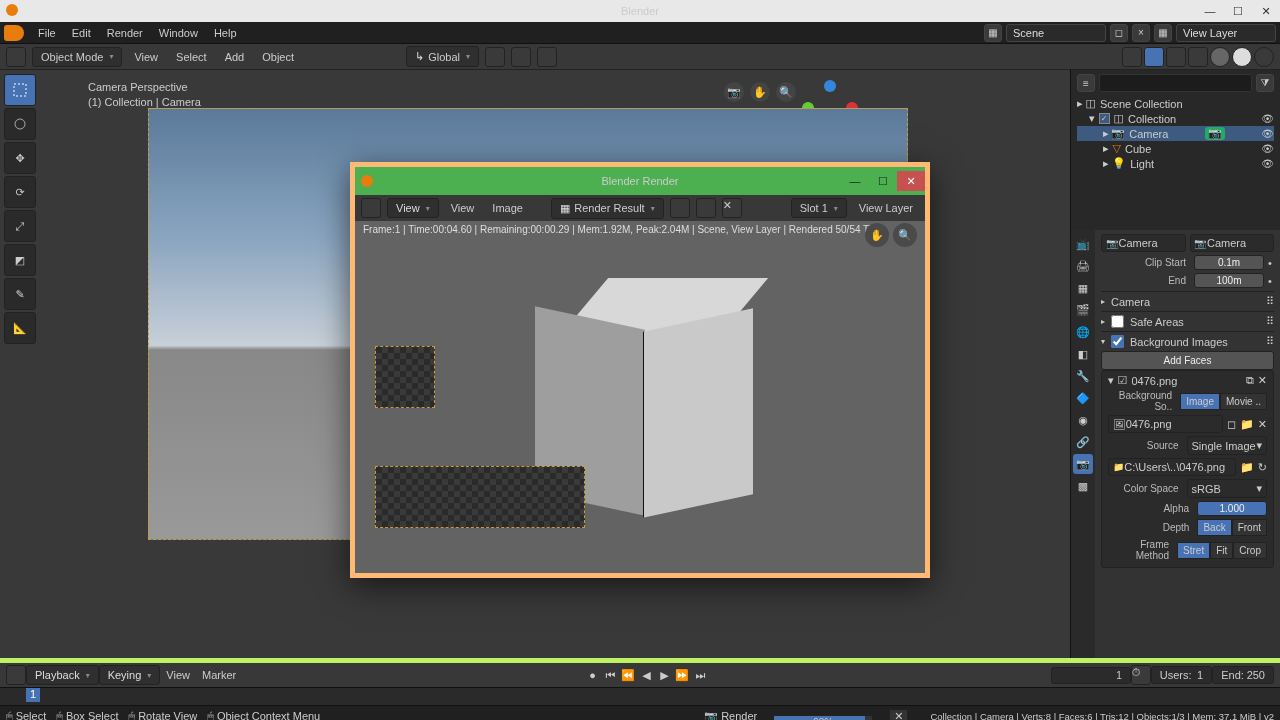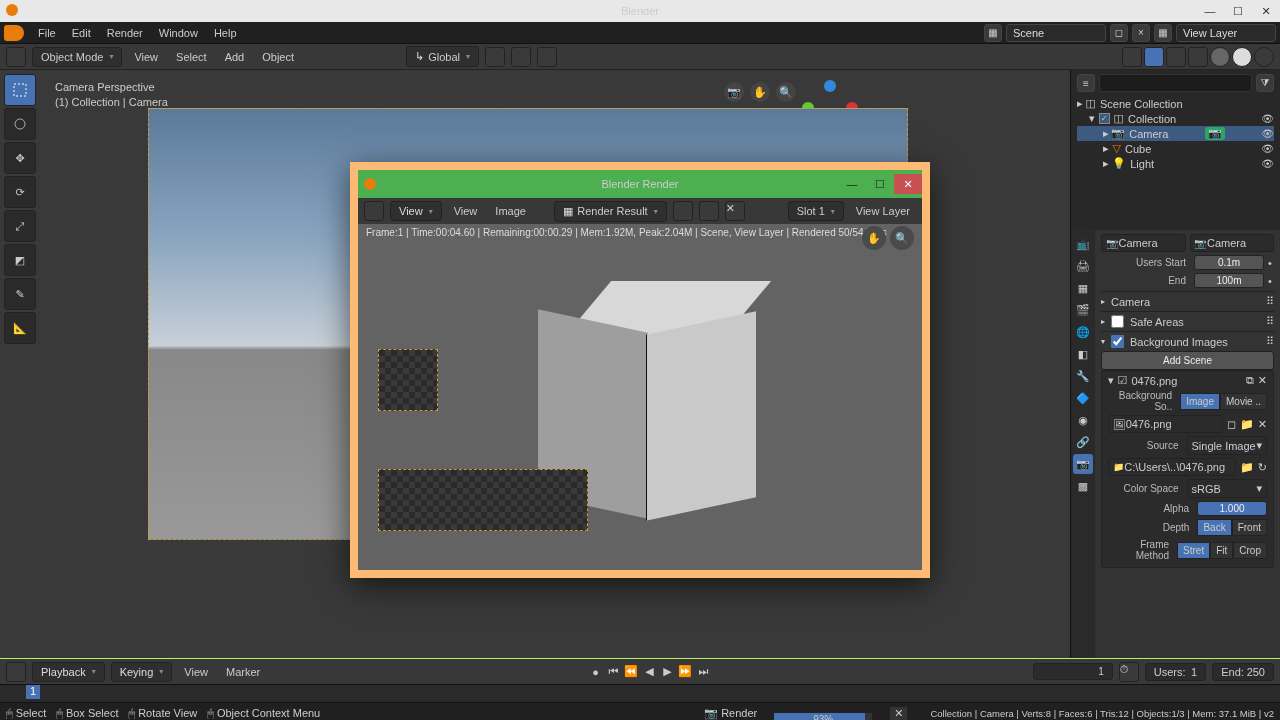--- a/index.html
+++ b/index.html
@@ -21,21 +21,21 @@
 .toolbar { height:26px; background:#383838; display:flex; align-items:center; padding:0 6px; gap:6px; border-bottom:1px solid #222; }
 .dropdown { background:#2f2f2f; border:1px solid #222; padding:3px 8px; border-radius:3px; display:flex; align-items:center; gap:4px; color:#ddd; }
 .dropdown::after { content:"▾"; font-size:8px; margin-left:2px; color:#888; }
 .tbtn { padding:3px 6px; color:#ccc; }
 .iconbtn { width:20px; height:20px; background:#3a3a3a; border:1px solid #222; border-radius:3px; }
 .main { display:flex; height:588px; }
 .viewport { flex:1; background:#393939; position:relative; }
 .left-tools { position:absolute; left:4px; top:4px; width:36px; display:flex; flex-direction:column; gap:2px; }
 .tool { width:32px; height:32px; background:#2a2a2a; border:1px solid #222; border-radius:3px; display:flex; align-items:center; justify-content:center; }
 .tool.active { background:#4772b3; }
-.vp-text { position:absolute; left:55px; top:10px; color:#bbb; font-size:11px; line-height:15px; }
+.vp-text { position:absolute; left:88px; top:10px; color:#bbb; font-size:11px; line-height:15px; }
 .gizmo { position:absolute; right:212px; top:10px; width:56px; height:56px; }
 .gizmo .ball { width:12px; height:12px; border-radius:50%; position:absolute; }
 .nav-balls { position:absolute; right:274px; top:12px; display:flex; gap:6px; }
 .nav-ball { width:20px; height:20px; border-radius:50%; background:#444; display:flex; align-items:center; justify-content:center; font-size:11px; }
 .camera-frame { position:absolute; left:148px; top:38px; width:760px; height:432px; border:1px dashed #cc9933; background:linear-gradient(#5a7a9a 0%,#8aa5c0 30%,#c8d0d8 55%,#888 56%,#999 100%); }
 .right { width:210px; background:#282828; display:flex; flex-direction:column; border-left:1px solid #111; }
 .outliner { height:160px; background:#282828; padding:4px 6px; overflow:hidden; }
 .outliner-search { display:flex; gap:4px; margin-bottom:4px; }
 .outliner-search .sbox { flex:1; height:18px; background:#1c1c1c; border:1px solid #333; border-radius:3px; }
 .outliner .row { display:flex; align-items:center; padding:1px 0; gap:4px; color:#ccc; }
@@ -54,31 +54,31 @@
 .prop-field { width:70px; background:#545454; border:1px solid #222; border-radius:3px; padding:1px 4px; text-align:center; color:#eee; font-size:10px; }
 .prop-field.blue { background:#4772b3; }
 .prop-dropdown { background:#2b2b2b; border:1px solid #222; border-radius:3px; padding:2px 4px; color:#ddd; font-size:10px; display:flex; align-items:center; }
 .panel-head { display:flex; align-items:center; gap:6px; padding:3px 0; color:#ddd; border-top:1px solid #222; }
 .panel-head .tri { font-size:8px; }
 .btngroup { display:flex; }
 .btngroup .seg { background:#333; border:1px solid #222; padding:2px 5px; font-size:10px; }
 .btngroup .seg.active { background:#4772b3; }
 .wide-btn { background:#545454; border:1px solid #222; padding:3px; text-align:center; border-radius:3px; font-size:10px; color:#eee; }
 .subpanel { background:#2b2b2b; border:1px solid #222; border-radius:3px; padding:3px 6px; margin-bottom:3px; }
-.timeline-bar { height:26px; background:#383838; border-top:1px solid #bef264; display:flex; align-items:center; padding:12px 6px; gap:6px; }
+.timeline-bar { height:26px; background:#383838; border-top:5px solid #bef264; display:flex; align-items:center; padding:12px 6px; }
 .pbtn { width:16px; height:16px; display:flex; align-items:center; justify-content:center; font-size:11px; color:#ccc; }
 .numfield { background:#2b2b2b; border:1px solid #222; border-radius:3px; padding:2px 8px; font-size:10px; }
 .timeline-track { height:18px; background:#2a2a2a; border-top:1px solid #111; position:relative; display:flex; font-size:9px; color:#666; }
 .timeline-track .cur { position:absolute; left:26px; top:0; background:#4772b3; color:#fff; padding:0 4px; height:14px; }
 .statusbar { height:22px; background:#202020; display:flex; align-items:center; padding:0 6px; gap:10px; font-size:10px; color:#aaa; border-top:1px solid #111; }
 .statusbar .render-bar { margin-left:auto; display:flex; align-items:center; gap:16px; }
 .statusbar .progress { width:100px; height:16px; background:linear-gradient(90deg,#4772b3 93%,#333 93%); border:1px solid #222; display:flex; align-items:center; justify-content:center; font-size:10px;margin-top:12px; }
 .statusbar .stats { margin-left:6px; font-size:9.5px; }
 
-.render-win { position:absolute; left:350px; top:162px; width:580px; height:416px; background:#636363; border:8px solid #fdba74; box-shadow:0 8px 30px rgba(0,0,0,.6); }
+.render-win { position:absolute; left:350px; top:162px; width:580px; height:416px; background:#636363; border:5px solid #fdba74; box-shadow:0 8px 30px rgba(0,0,0,.6); }
 .render-title { height:28px; background:#4caf50; display:flex; align-items:center; justify-content:center; color:#222; font-size:12px; position:relative; }
 .render-title .ricon { position:absolute; left:6px; width:12px; height:12px; background:#e87d0d; border-radius:50%; }
 .render-title .rbtns { position:absolute; right:0; display:flex; }
 .render-title .rbtn { width:28px; height:20px; display:flex; align-items:center; justify-content:center; color:#222; }
 .render-title .rbtn.close { background:#c75050; color:#fff; }
 .render-menu { height:26px; background:#383838; display:flex; align-items:center; padding:0 6px; gap:6px; }
 .render-menu .mtxt { padding:2px 6px; color:#ccc; font-size:11px; }
 .render-status { padding:3px 8px; font-size:10px; color:#ddd; background:#636363; }
 .render-canvas { flex:1; background:#636363; position:relative; height:316px; }
 .cube3d { position:absolute; left:180px; top:40px; width:210px; height:230px; }
@@ -209,21 +209,21 @@
         <div class="ptab">🔗</div>
         <div class="ptab active">📷</div>
         <div class="ptab">▩</div>
       </div>
       <div class="props-body">
         <div class="prop-row">
           <div class="prop-dropdown" style="flex:1">📷 <span>Camera</span></div>
           <div class="prop-dropdown" style="flex:1">📷 <span>Camera</span></div>
         </div>
         <div class="prop-row">
-            <span class="prop-label">Users Start</span>
+            <span class="prop-label">Clip Start</span>
             <div class="prop-field">0.1m</div>
             <span style="width:6px">•</span>
           </div>
         <div class="prop-row">
             <span class="prop-label">End</span>
             <div class="prop-field">100m</div>
             <span style="width:6px">•</span>
           </div>
         <div class="panel-head">
             <span class="tri">▸</span>
@@ -235,21 +235,21 @@
             <input type="checkbox" style="accent-color: rgb(85, 85, 85);">
             <span>Safe Areas</span>
             <span style="margin-left:auto">⠿</span>
           </div>
         <div class="panel-head">
             <span class="tri">▾</span>
             <input type="checkbox" checked="" style="accent-color: rgb(71, 114, 179);">
             <span>Background Images</span>
             <span style="margin-left:auto">⠿</span>
           </div>
-        <div class="wide-btn">Add Scene</div>
+        <div class="wide-btn">Add Faces</div>
         <div class="subpanel">
           <div class="prop-row"><span class="tri">▾</span>☑ <span style="flex:1">0476.png</span><span>⧉</span> <span>✕</span></div>
           <div class="prop-row">
               <span class="prop-label">Background So..</span>
             <div class="btngroup">
               <div class="seg active">Image</div>
               <div class="seg">Movie ..</div>
             </div>
           </div>
           <div class="prop-row">

